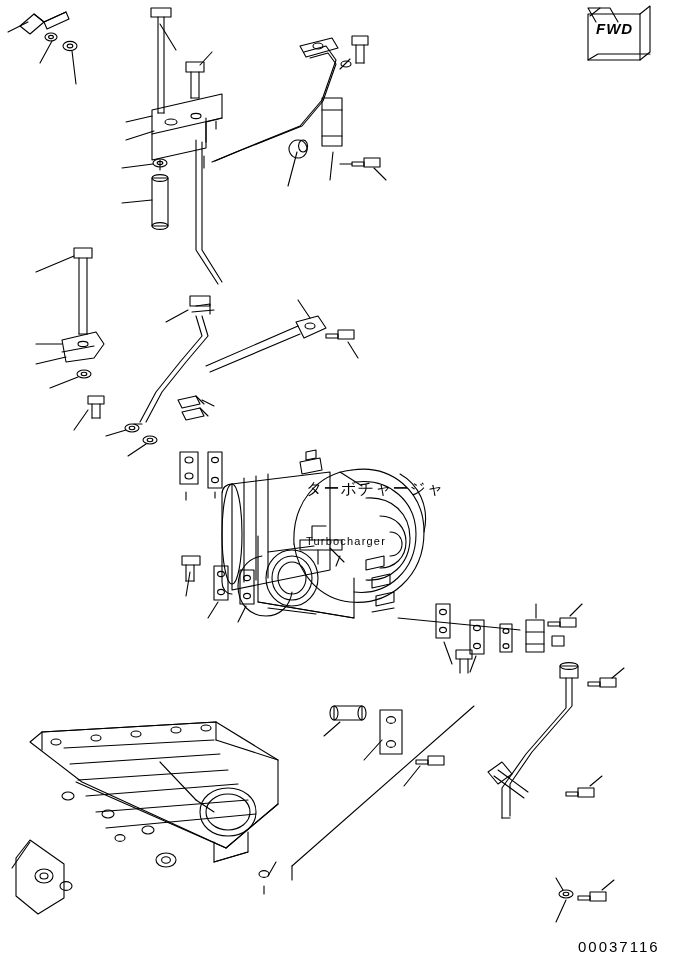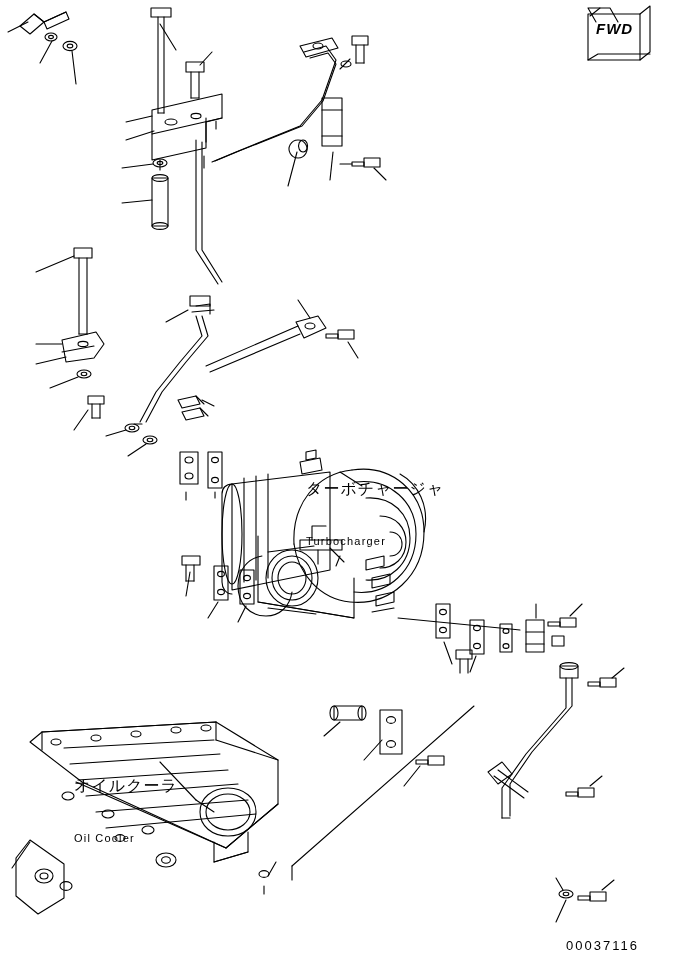--- a/index.html
+++ b/index.html
@@ -3,21 +3,21 @@
 <meta charset="utf-8">
 <style>
   html,body{margin:0;padding:0;background:#ffffff;}
   body{width:675px;height:962px;position:relative;overflow:hidden;
        font-family:"Liberation Sans", sans-serif;color:#000;}
   #sheet{position:absolute;left:0;top:0;width:675px;height:962px;}
   svg.layer{position:absolute;left:0;top:0;width:675px;height:962px;}
   .lbl{position:absolute;white-space:pre;line-height:1.15;}
   .jp{font-size:16px;letter-spacing:1px;}
   .en{font-size:11px;letter-spacing:1.2px;}
-  .partno{position:absolute;font-size:13px;letter-spacing:2px;}
+  .partno{position:absolute;font-size:15px;letter-spacing:2px;margin-left:12px;}
   .fwd{position:absolute;font-size:15px;font-style:italic;font-weight:bold;letter-spacing:1px;}
 </style>
 </head>
 <body>
 
 <div id="sheet">
 
   <svg class="layer" viewBox="0 0 675 962">
     <g fill="none" stroke="#000" stroke-width="1.1" stroke-linecap="round" stroke-linejoin="round">
 
@@ -386,22 +386,18 @@
       </g>
 
     </g>
   </svg>
 
   <div class="lbl" style="left:306px;top:443px;">
     <div class="jp">ターボチャージャ</div>
     <div class="en">Turbocharger</div>
   </div>
 
-  <div class="lbl" style="left:74px;top:740px;">
-    <div class="jp">オイルクーラ</div>
-    <div class="en">Oil Cooler</div>
-  </div>
 
   <div class="fwd" style="left:596px;top:20px;">FWD</div>
 
   <div class="partno" style="left:566px;top:938px;">00037116</div>
 
 </div>
 
 </body></html>

